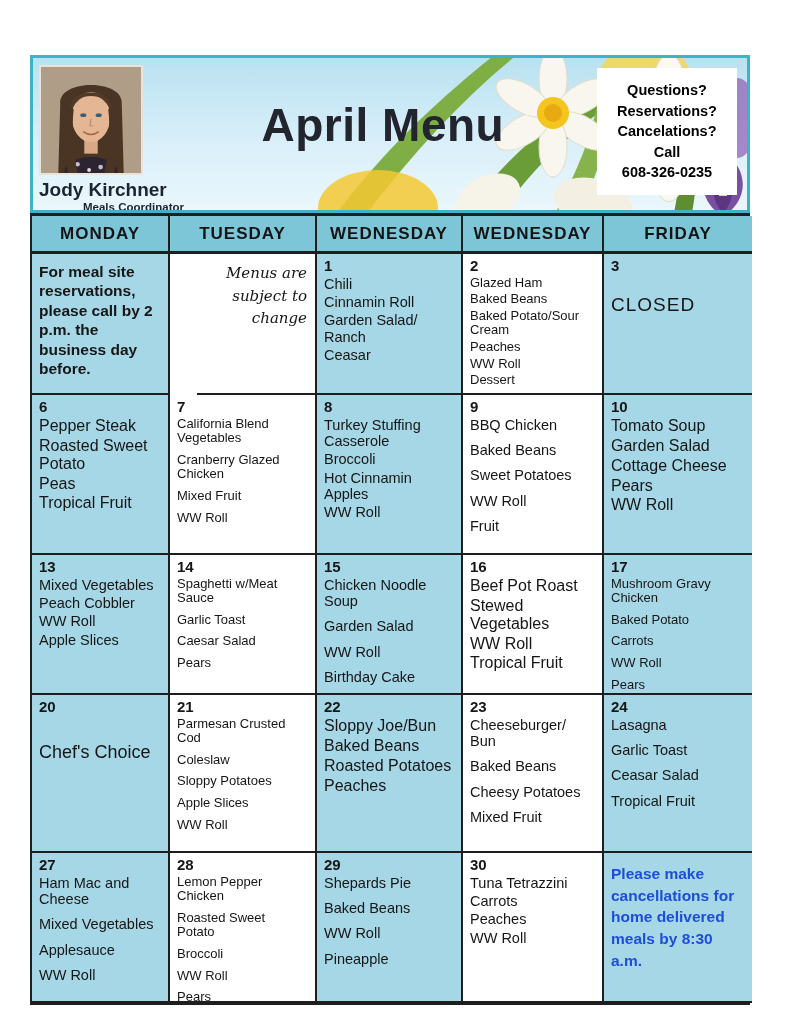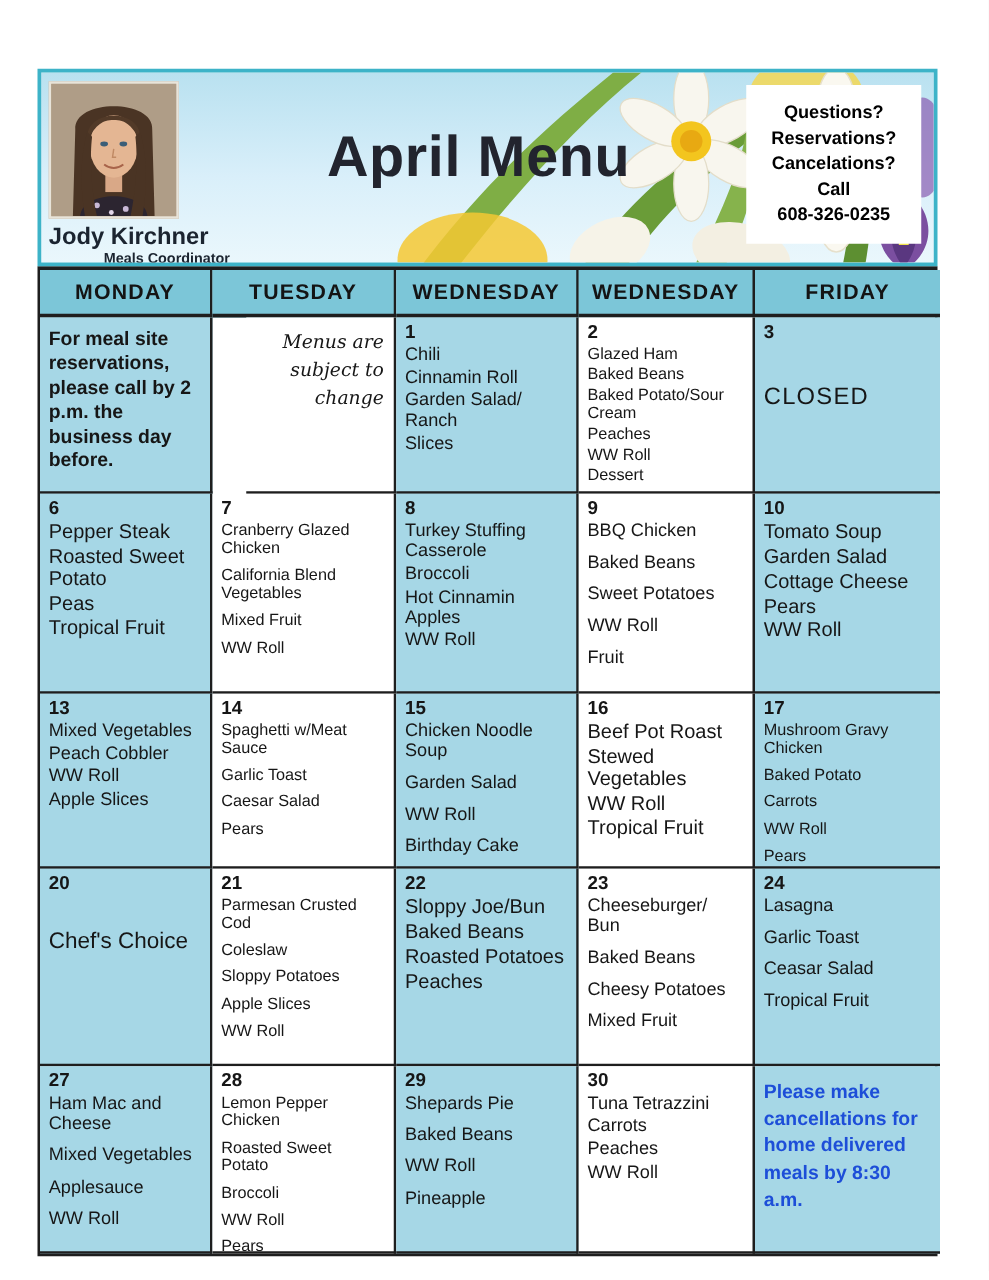--- a/index.html
+++ b/index.html
@@ -64,21 +64,21 @@
   
   .v-lg { font-size:16px; }
   .v-sp .it { margin-bottom:9px; }
   .v-sm { font-size:13px; padding-right:12px; }
   .v-sm .it { margin-bottom:7px; }
   .v-xs { font-size:13px; }
   .v-bold { font-weight:bold; font-size:15.5px; padding-top:8px; line-height:1.25; }
   .v-script { font-family:"DejaVu Serif","Liberation Serif",serif; font-style:italic;
               font-size:15px; text-align:right; padding-top:8px;margin-left:27px; }
   .v-script .it { line-height:1.5; }
-  .v-closed .it { font-size:19px; letter-spacing:1px; margin-top:32px; }
+  .v-closed .it { font-size:19px; letter-spacing:1px; margin-top:19px; }
   .v-chefs .it { font-size:18px; margin-top:26px; }
   .v-note { font-weight:bold; font-size:15.5px; padding-top:10px;
             color:#1d4ed8; }
   .v-note .it { line-height:1.4; }
 </style>
 </head>
 <body>
 
 <div class="page">
   <div class="content">
@@ -185,21 +185,21 @@
           <div class="it">For meal site reservations, please call by 2 p.m. the business day before.</div>
         </div>
         <div class="cell col-1 v-script">
           <div class="it">Menus are subject to change</div>
         </div>
         <div class="cell col-2">
           <div class="date">1</div>
           <div class="it">Chili</div>
           <div class="it">Cinnamin Roll</div>
           <div class="it">Garden Salad/ Ranch</div>
-          <div class="it">Slices</div>
+          <div class="it">Ceasar</div>
         </div>
         <div class="cell col-3 v-xs">
           <div class="date">2</div>
           <div class="it">Glazed Ham</div>
           <div class="it">Baked Beans</div>
           <div class="it">Baked Potato/Sour Cream</div>
           <div class="it">Peaches</div>
           <div class="it">WW Roll</div>
           <div class="it">Dessert</div>
         </div>
@@ -209,22 +209,22 @@
         </div>
         <div class="cell col-0 v-lg">
           <div class="date">6</div>
           <div class="it">Pepper Steak</div>
           <div class="it">Roasted Sweet Potato</div>
           <div class="it">Peas</div>
           <div class="it">Tropical Fruit</div>
         </div>
         <div class="cell col-1 v-sm">
           <div class="date">7</div>
+          <div class="it">California Blend Vegetables</div>
           <div class="it">Cranberry Glazed Chicken</div>
-          <div class="it">California Blend Vegetables</div>
           <div class="it">Mixed Fruit</div>
           <div class="it">WW Roll</div>
         </div>
         <div class="cell col-2">
           <div class="date">8</div>
           <div class="it">Turkey Stuffing Casserole</div>
           <div class="it">Broccoli</div>
           <div class="it">Hot Cinnamin Apples</div>
           <div class="it">WW Roll</div>
         </div>

